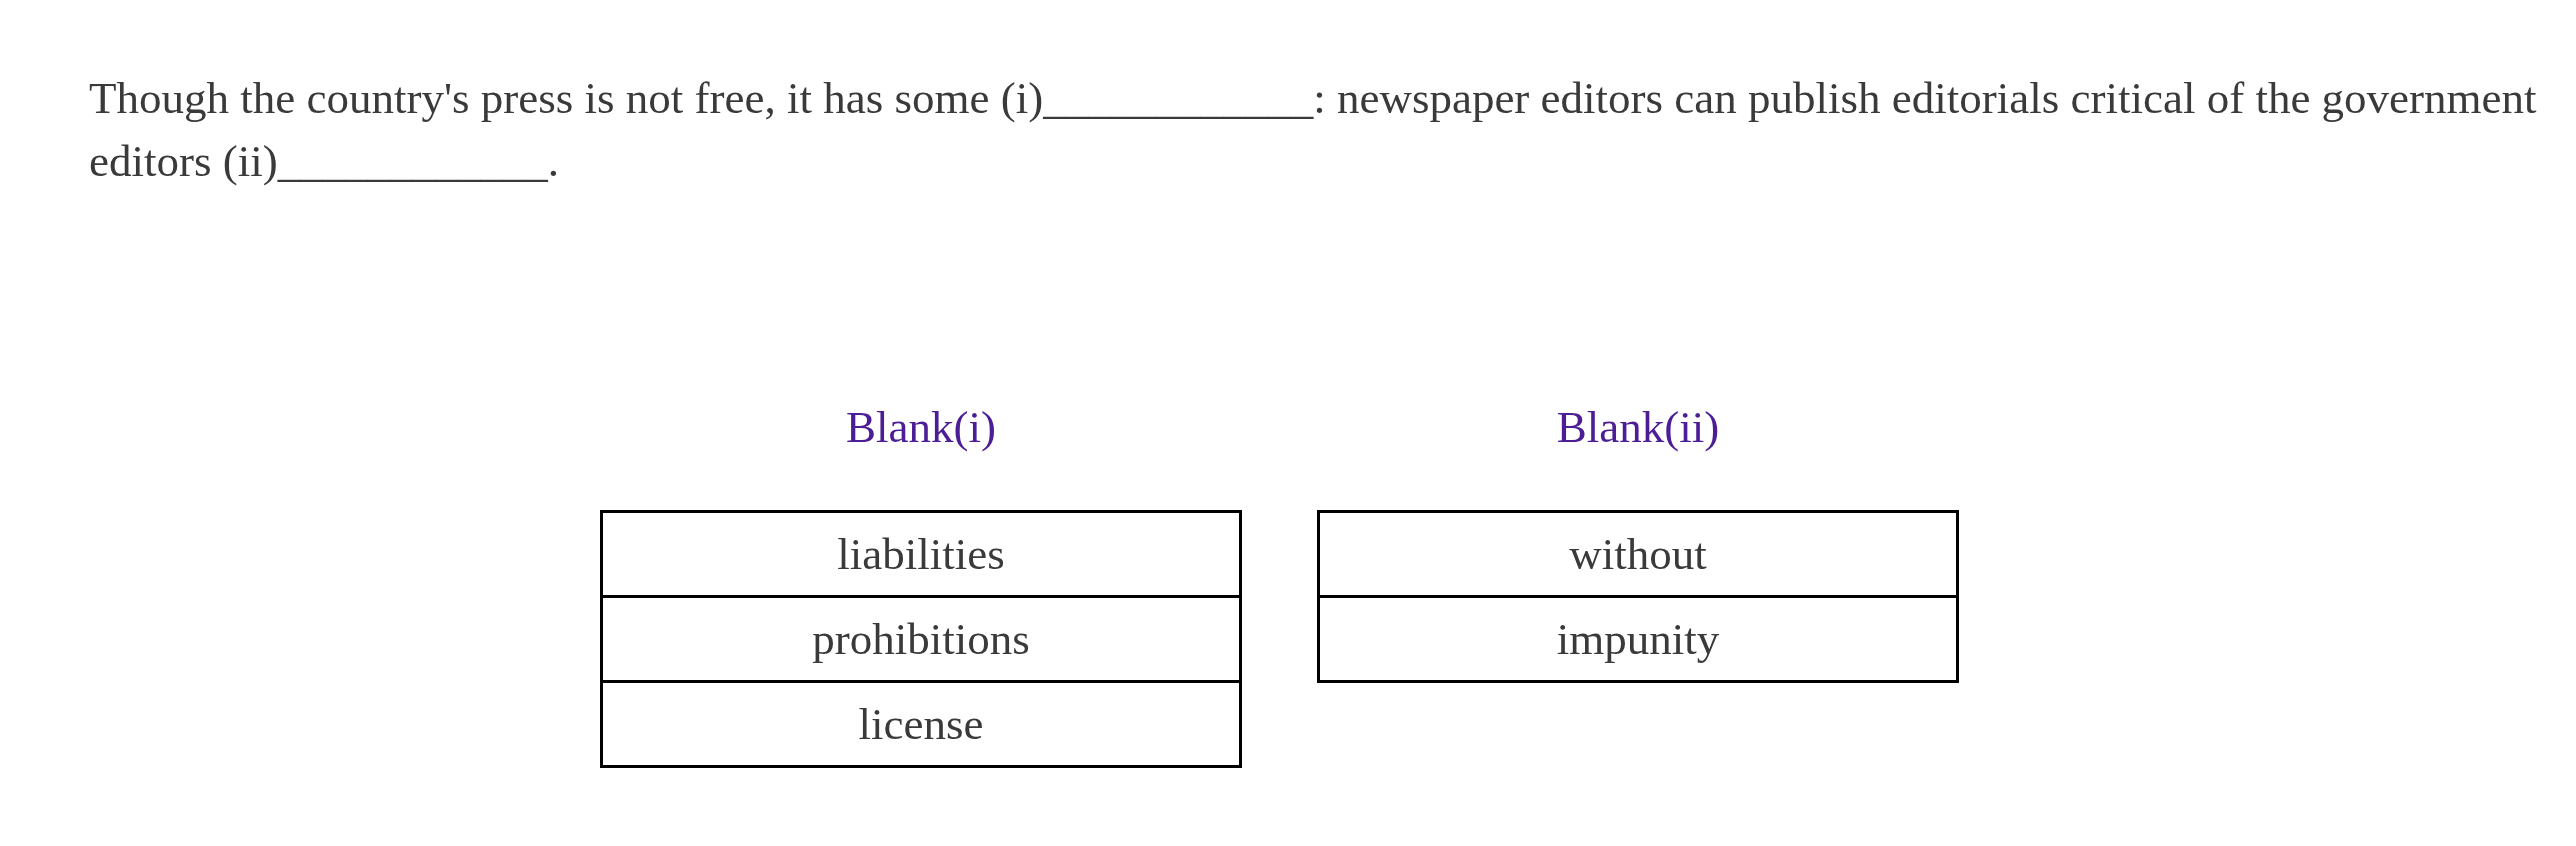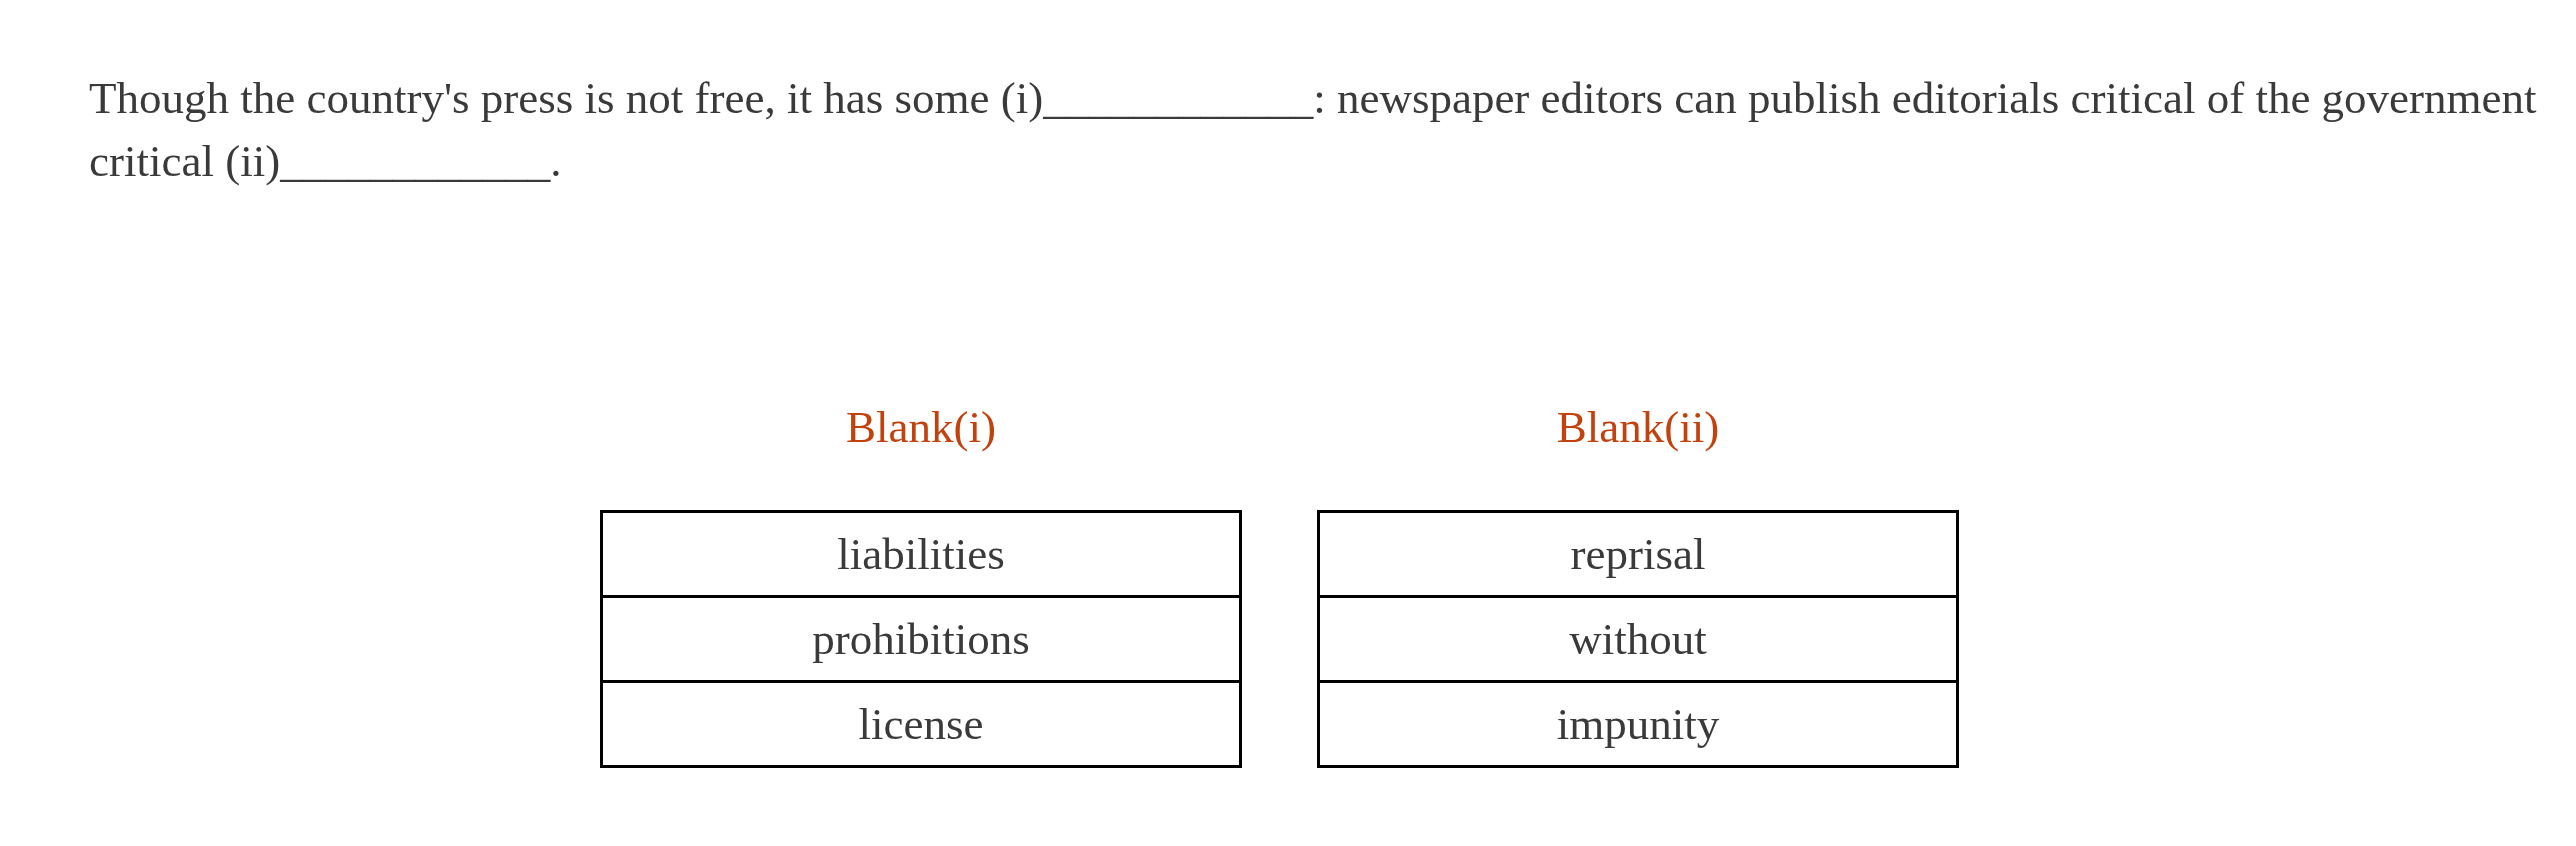--- a/index.html
+++ b/index.html
@@ -30,21 +30,21 @@
   }
   .qline { white-space: nowrap; }
   .blank { white-space: nowrap; }
   
   .blank-label {
     position: absolute;
     top: 401px;
     width: 642px;
     text-align: center;
     font-size: 45px;
-    color: #c2410c;
+    color: #4c1d95;
   }
   .label-1 { left: 600px; }
   .label-2 { left: 1317px; }
   
   .choice-table {
     position: absolute;
     top: 510px;
     width: 642px;
     border: 3.3px solid #000000;
     background: #ffffff;
@@ -68,32 +68,31 @@
     text-align: right;
   }
 </style>
 </head>
 <body>
 
 <div class="page">
 
   <div class="question">
     <div class="qline"><span>Though the country's press is not free, it has some (i)</span><span class="blank">____________</span><span>: newspaper editors can publish editorials critical of the government</span></div>
-    <div class="qline"><span>critical (ii)</span><span class="blank">____________</span><span>.</span></div>
+    <div class="qline"><span>editors (ii)</span><span class="blank">____________</span><span>.</span></div>
   </div>
 
   <div class="blank-label label-1">Blank(i)</div>
   <div class="blank-label label-2">Blank(ii)</div>
 
   <div class="choice-table table-1">
     <div class="choice-row">liabilities</div>
     <div class="choice-row">prohibitions</div>
     <div class="choice-row">license</div>
   </div>
 
   <div class="choice-table table-2">
-    <div class="choice-row">reprisal</div>
     <div class="choice-row">without</div>
     <div class="choice-row">impunity</div>
   </div>
 
 </div>
 
 
 </body></html>

